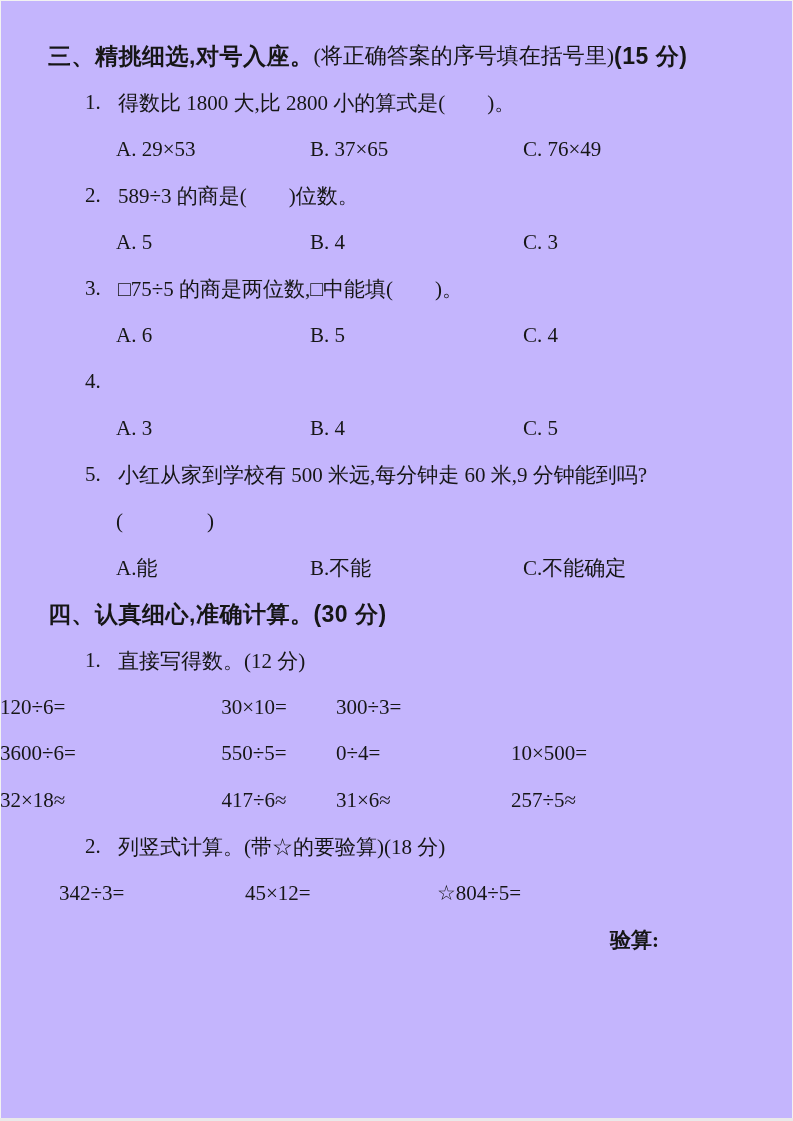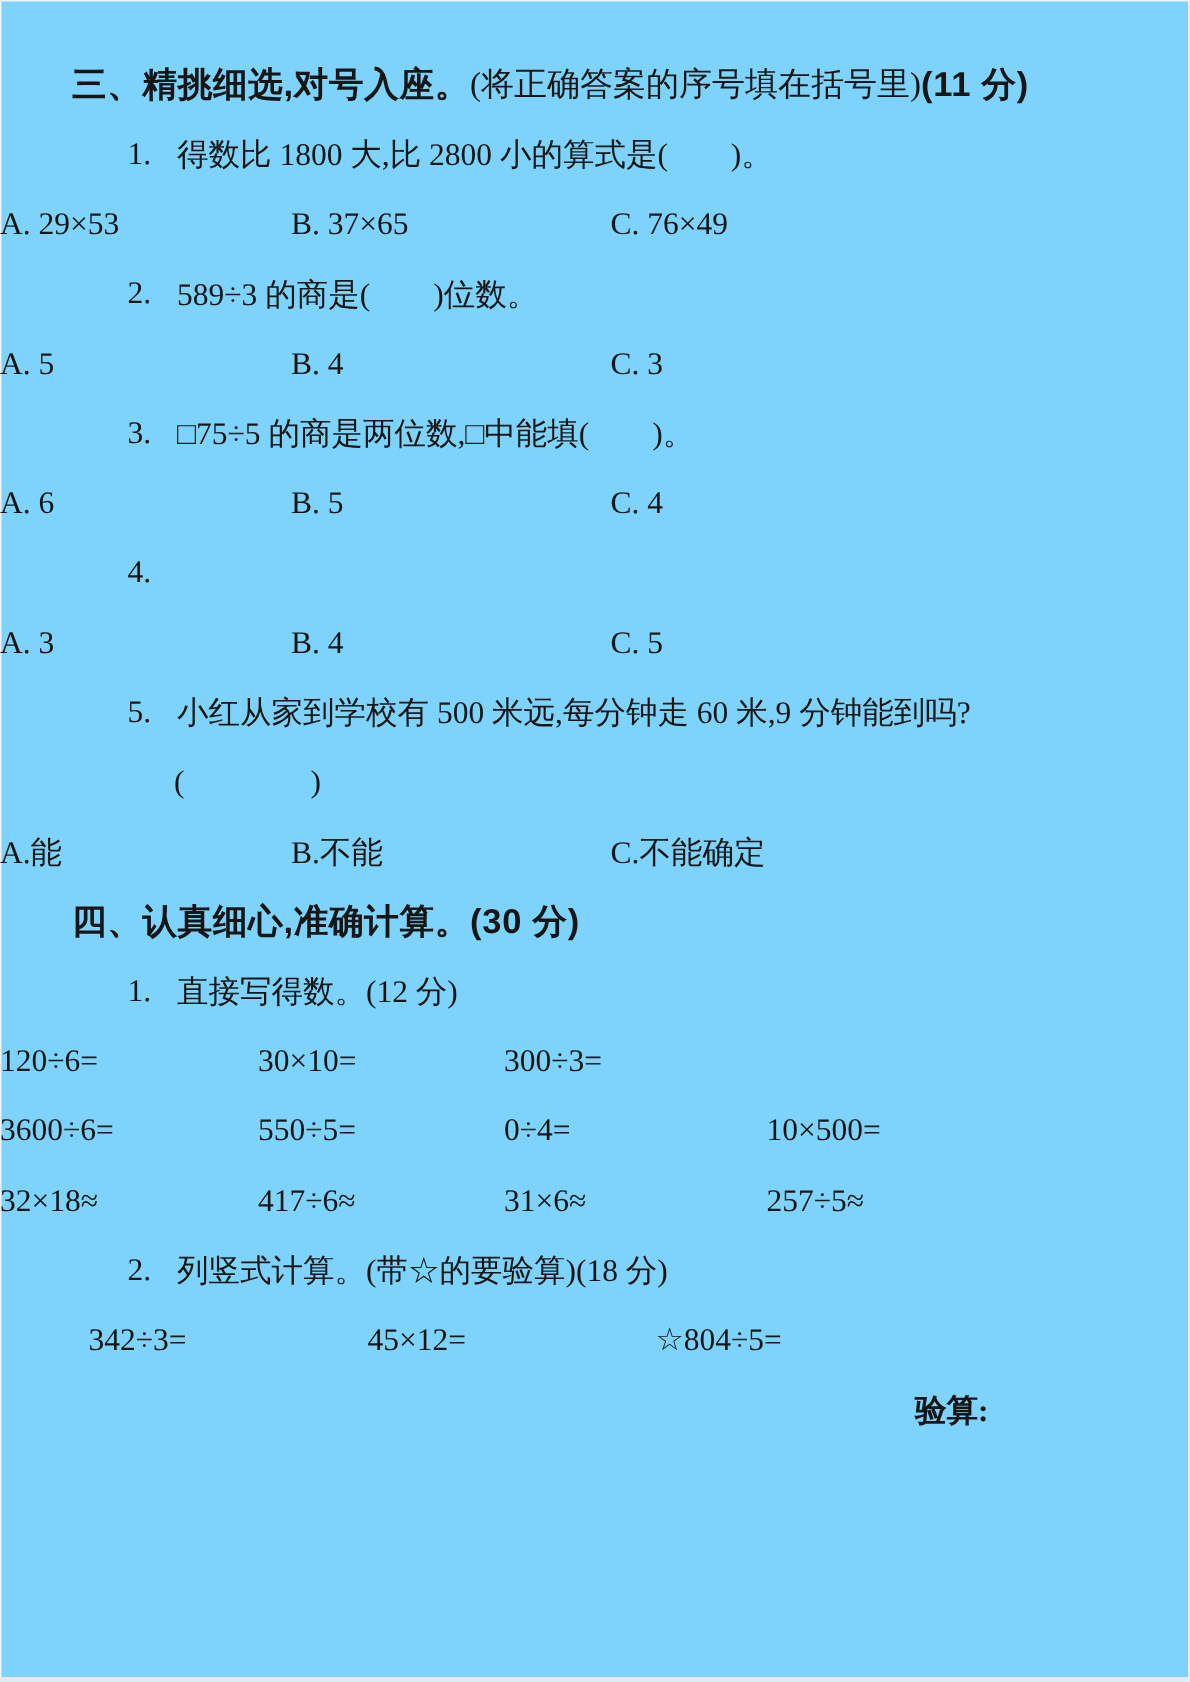--- a/index.html
+++ b/index.html
@@ -1,20 +1,20 @@
 <!DOCTYPE html>
 <html><head>
 <meta charset="utf-8">
 <style>
   html, body { margin: 0; padding: 0; background: #ffffff; }
   .page {
     position: relative;
     width: 793px;
     height: 1121px;
-    background: #7dd3fc;
+    background: #c4b5fd;
     box-sizing: border-box;
     padding-top: 33px;
     font-family: "Liberation Serif", "DejaVu Serif", serif;
     font-size: 21px;
     color: #161616;
     overflow: hidden;
     box-shadow: inset 0 0 0 1px #f2f2f2;
   }
   .scan-edge {
     position: absolute;
@@ -39,46 +39,46 @@
   .h-note {
     font-family: "Liberation Serif", "DejaVu Serif", serif;
     font-weight: 400;
     font-size: 22px;
     letter-spacing: 0;
   }
   
   .qtext { padding-left: 85px; }
   .qnum { display: inline-block; width: 33px; }
   
-  .opts { }
+  .opts { padding-left: 116px; }
   .optA { display: inline-block; width: 194px; }
   .optB { display: inline-block; width: 213px; }
   
   .blankline { padding-left: 116px; letter-spacing: 14px; }
   
   .calc { }
   .calc .c1 { display: inline-block; width: 172px; }
-  .calc .c2 { display: inline-block; width: 164px; }
+  .calc .c2 { display: inline-block; width: 164px; text-align: center; }
   .calc .c3 { display: inline-block; width: 175px; }
   
   .probs { padding-left: 59px; }
   .probs .p1 { display: inline-block; width: 186px; }
   .probs .p2 { display: inline-block; width: 192px; }
   
   .check { padding-left: 610px; font-weight: 600; }
 </style>
 </head>
 <body>
 
 <div class="page">
 
   <div class="line heading">
     <span>三、精挑细选,对号入座。</span>
     <span class="h-note">(将正确答案的序号填在括号里)</span>
-    <span>(11 分)</span>
+    <span>(15 分)</span>
   </div>
 
   <div class="line qtext">
     <span class="qnum">1.</span>
     <span>得数比 1800 大,比 2800 小的算式是(　　)。</span>
   </div>
   <div class="line opts">
     <span class="optA">A. 29×53</span>
     <span class="optB">B. 37×65</span>
     <span class="optC">C. 76×49</span>

